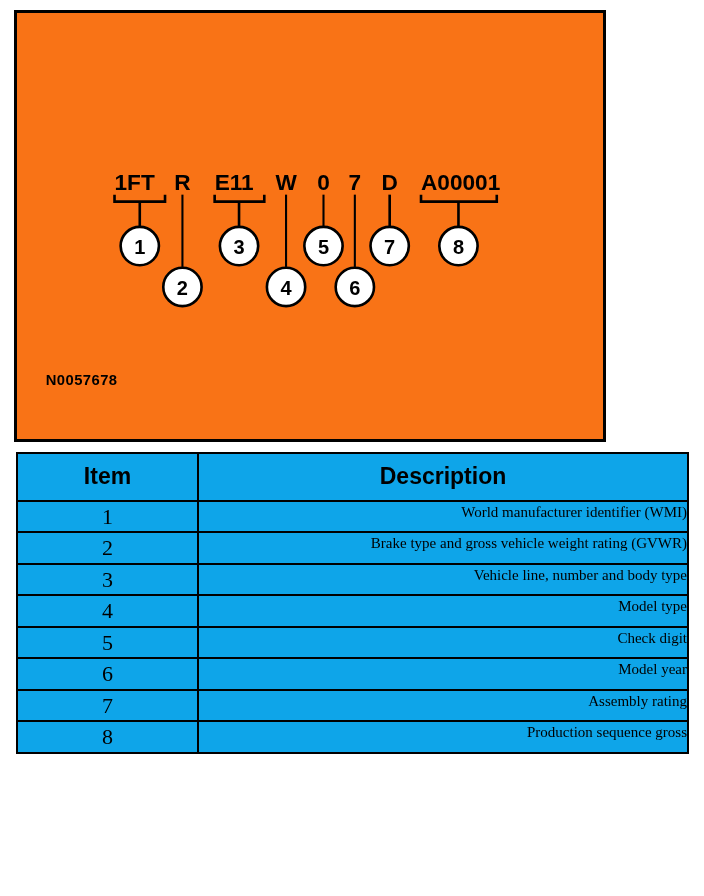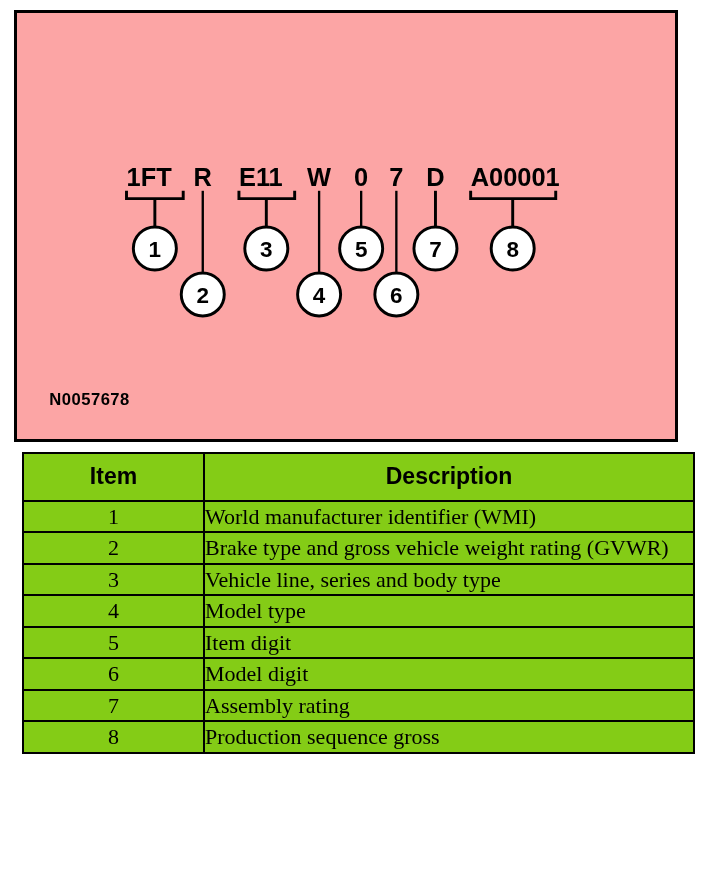--- a/index.html
+++ b/index.html
@@ -14,25 +14,25 @@
     color: #000000;
     position: relative;
     overflow: hidden;
   }
 
   
   #figure-panel {
     position: absolute;
     left: 14px;
     top: 10px;
-    width: 664px;
+    width: 592px;
     height: 432px;
     border: 3px solid #000000;
     box-sizing: border-box;
-    background: #fca5a5;
+    background: #f97316;
   }
   #vin-diagram {
     position: absolute;
     left: 0;
     top: 0;
     width: 100%;
     height: 100%;
     display: block;
   }
   .vin-char {
@@ -66,26 +66,26 @@
   }
   .callout-circle {
     stroke: #000000;
     stroke-width: 3;
     fill: #ffffff;
   }
 
   
   #item-table {
     position: absolute;
-    left: 22px;
+    left: 16px;
     top: 452px;
     width: 673px;
     border-collapse: collapse;
     table-layout: fixed;
-    background: #84cc16;
+    background: #0ea5e9;
   }
   #item-table td, #item-table th {
     border: 2px solid #000000;
     padding: 0;
     vertical-align: top;
   }
   #item-table thead th {
     font-family: "Liberation Sans", sans-serif;
     font-weight: bold;
     font-size: 23px;
@@ -97,23 +97,23 @@
   .col-desc { width: auto; }
 
   td.cell-item {
     text-align: center;
     font-family: "Liberation Serif", serif;
     font-size: 22px;
     padding: 7px 0 8px 0;
     line-height: 1.34;
   }
   td.cell-desc {
-    text-align: left;
+    text-align: right;
     font-family: "Liberation Serif", serif;
-    font-size: 22px;
+    font-size: 15px;
     padding: 7px 10px 8px 15px;
     line-height: 1.34;
   }
 </style>
 </head>
 <body>
 
 <div id="figure-panel">
   <svg id="vin-diagram" viewBox="0 0 673 432">
 
@@ -188,33 +188,33 @@
     <tr>
       <td class="cell-item">1</td>
       <td class="cell-desc">World manufacturer identifier (WMI)</td>
     </tr>
     <tr>
       <td class="cell-item">2</td>
       <td class="cell-desc">Brake type and gross vehicle weight rating (GVWR)</td>
     </tr>
     <tr>
       <td class="cell-item">3</td>
-      <td class="cell-desc">Vehicle line, series and body type</td>
+      <td class="cell-desc">Vehicle line, number and body type</td>
     </tr>
     <tr>
       <td class="cell-item">4</td>
       <td class="cell-desc">Model type</td>
     </tr>
     <tr>
       <td class="cell-item">5</td>
-      <td class="cell-desc">Item digit</td>
+      <td class="cell-desc">Check digit</td>
     </tr>
     <tr>
       <td class="cell-item">6</td>
-      <td class="cell-desc">Model digit</td>
+      <td class="cell-desc">Model year</td>
     </tr>
     <tr>
       <td class="cell-item">7</td>
       <td class="cell-desc">Assembly rating</td>
     </tr>
     <tr>
       <td class="cell-item">8</td>
       <td class="cell-desc">Production sequence gross</td>
     </tr>
   </tbody>

